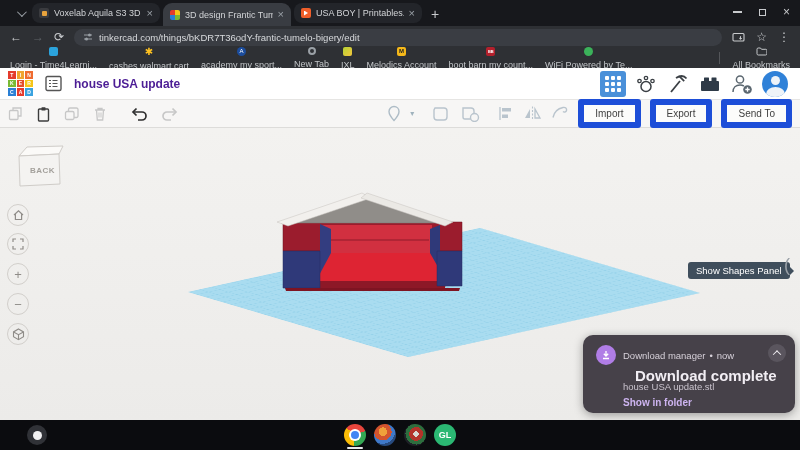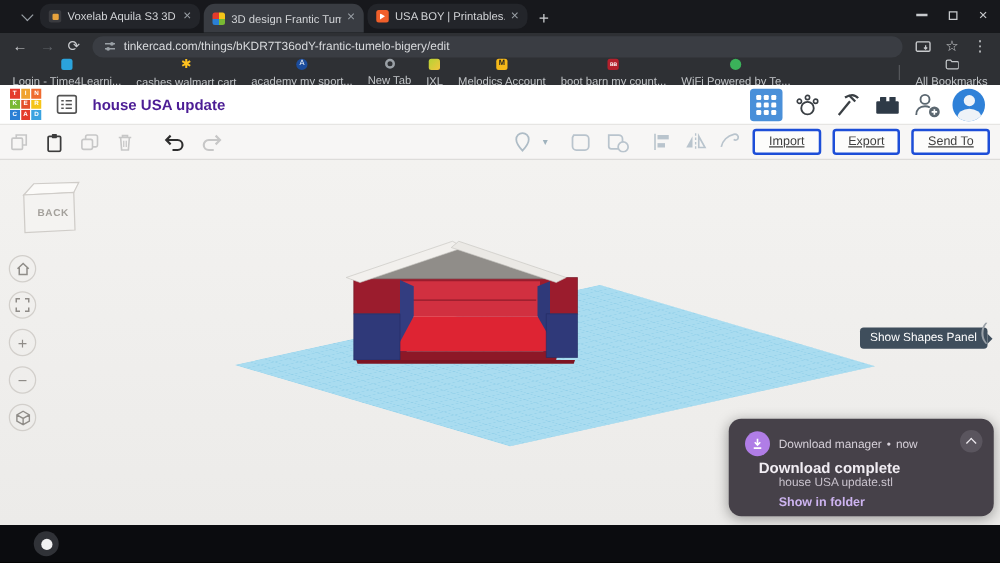--- a/index.html
+++ b/index.html
@@ -57,21 +57,21 @@
   .grid-btn i { background:#fff; border-radius:1px; }
   .avatar { width:26px; height:26px; border-radius:50%; background:#2f81d8; position:relative; overflow:hidden; }
   .avatar::before { content:""; position:absolute; top:5px; left:8.5px; width:9px; height:9px; background:#eef3f8; border-radius:50%; }
   .avatar::after { content:""; position:absolute; top:16px; left:3.5px; width:19px; height:14px; background:#eef3f8; border-radius:50%; }
 
   
   .tk-toolbar { height:28px; background:#f7f6f5; border-bottom:1px solid #dddcda; display:flex; align-items:center; padding:0 8px; }
   .edit-ics { display:flex; align-items:center; gap:13px; }
   .tk-toolbar-right { margin-left:auto; display:flex; align-items:center; gap:9px; }
   .caret { font-size:8px; color:#9fb2bd; }
-  .tk-btn { font-size:10px; color:#3f3f3f; background:#fcfcfb; border:2px solid #1d4ed8; border-radius:3px; padding:3px 11px;text-decoration:underline; }
+  .tk-btn { font-size:10px; color:#3f3f3f; background:#fcfcfb; border:6px solid #1d4ed8; border-radius:3px; padding:3px 11px; }
 
   
   .canvas { position:relative; height:292px; background:linear-gradient(#f3f2f0,#ecebe9); overflow:hidden; }
   .scene { position:absolute; left:0; top:0; }
   .viewcube { position:absolute; left:14px; top:14px; }
   .vc-label { font-size:8px; font-weight:bold; fill:#a3a09b; letter-spacing:.5px; }
   .navcol { position:absolute; left:7px; }
   .navbtn { position:absolute; left:0; width:22px; height:22px; border:1px solid #d2cfcb; border-radius:50%; display:flex; align-items:center; justify-content:center; color:#8f8c88; background:transparent; }
   .navbtn.t1{top:76px}.navbtn.t2{top:105px}.navbtn.t3{top:135px}.navbtn.t4{top:165px}.navbtn.t5{top:195px}
   .pm { font-size:13px; line-height:1; color:#8f8c88; }
@@ -79,21 +79,21 @@
   .tooltip { position:absolute; left:688px; top:134px; background:#3f4e5c; color:#fff; font-size:9.5px; padding:3px 8px; border-radius:3px; white-space:nowrap; }
   .tooltip::after { content:""; position:absolute; right:-8px; top:50%; transform:translateY(-50%); border:4.5px solid transparent; border-left-color:#3f4e5c; }
   .panel-handle { position:absolute; left:784px; top:127px; font-size:18px; color:#99a0a7; }
 
   
   .notif { position:absolute; left:583px; top:207px; width:212px; height:78px; background:#464149; border-radius:10px; box-shadow:0 2px 10px rgba(0,0,0,.35); }
   .notif-ic { position:absolute; left:13px; top:10px; width:20px; height:20px; border-radius:50%; background:#b07de6; display:flex; align-items:center; justify-content:center; }
   .notif-app { position:absolute; left:40px; top:15px; font-size:9.5px; color:#d6d0d9; display:flex; gap:4px;justify-content:center; }
   .notif-collapse { position:absolute; right:9px; top:9px; width:18px; height:18px; border-radius:50%; background:#5a555e; display:flex; align-items:center; justify-content:center; }
   .chev-up { width:6px; height:6px; border-left:1.5px solid #efecf1; border-top:1.5px solid #efecf1; transform:rotate(45deg) translate(1px,1px); }
-  .notif-title { position:absolute; left:24px; top:32px; font-size:12px; font-weight:bold; color:#f1edf3; }
+  .notif-title { position:absolute; left:52px; top:32px; font-size:15px; font-weight:bold; color:#f1edf3; }
   .notif-file { position:absolute; left:40px; top:46px; font-size:9.5px; color:#c9c3cd; }
   .notif-action { position:absolute; left:40px; top:62px; font-size:10px; font-weight:600; color:#cdb4f0; }
 
   
   .shelf { position:relative; height:30px; background:#0b0c0f; }
   .launcher { position:absolute; left:27px; top:5px; width:20px; height:20px; border-radius:50%; background:#303237; display:flex; align-items:center; justify-content:center; }
   .launcher i { width:9px; height:9px; border-radius:50%; background:#f1f1f2; }
   .shelf-apps { position:absolute; left:344px; top:4px; display:flex; gap:8px; }
   .app-ic { width:22px; height:22px; border-radius:50%; position:relative; }
   .chrome-outer { background:conic-gradient(from -50deg,#e8453c 0 33%,#34a853 0 66%,#fbbd06 0); }
@@ -398,20 +398,28 @@
       <div class="notif-title">Download complete</div>
       <div class="notif-file">house USA update.stl</div>
       <div class="notif-action">Show in folder</div>
     </div>
   </div>
 
   <div class="shelf">
     <div class="launcher">
         <i></i>
       </div>
+    <div class="shelf-apps">
+      <div class="app-ic chrome-outer">
+          <span class="active-bar"></span>
+        </div>
+      <div class="app-ic game1"></div>
+      <div class="app-ic game2"></div>
+      <div class="app-ic gl">GL</div>
+    </div>
     <div class="shelf-right">
       <div class="pill">
         <svg width="10" height="12">
             <path d="M1 1h5l3 3v7H1z" fill="none" stroke="#e8eaed" stroke-width="1.1"></path>
           </svg>
         <span class="moon">
             <i></i>
           </span>
         <svg width="9" height="11">
             <path d="M1 1h4.5L8 3.5V10H1z" fill="none" stroke="#e8eaed" stroke-width="1.1"></path>

